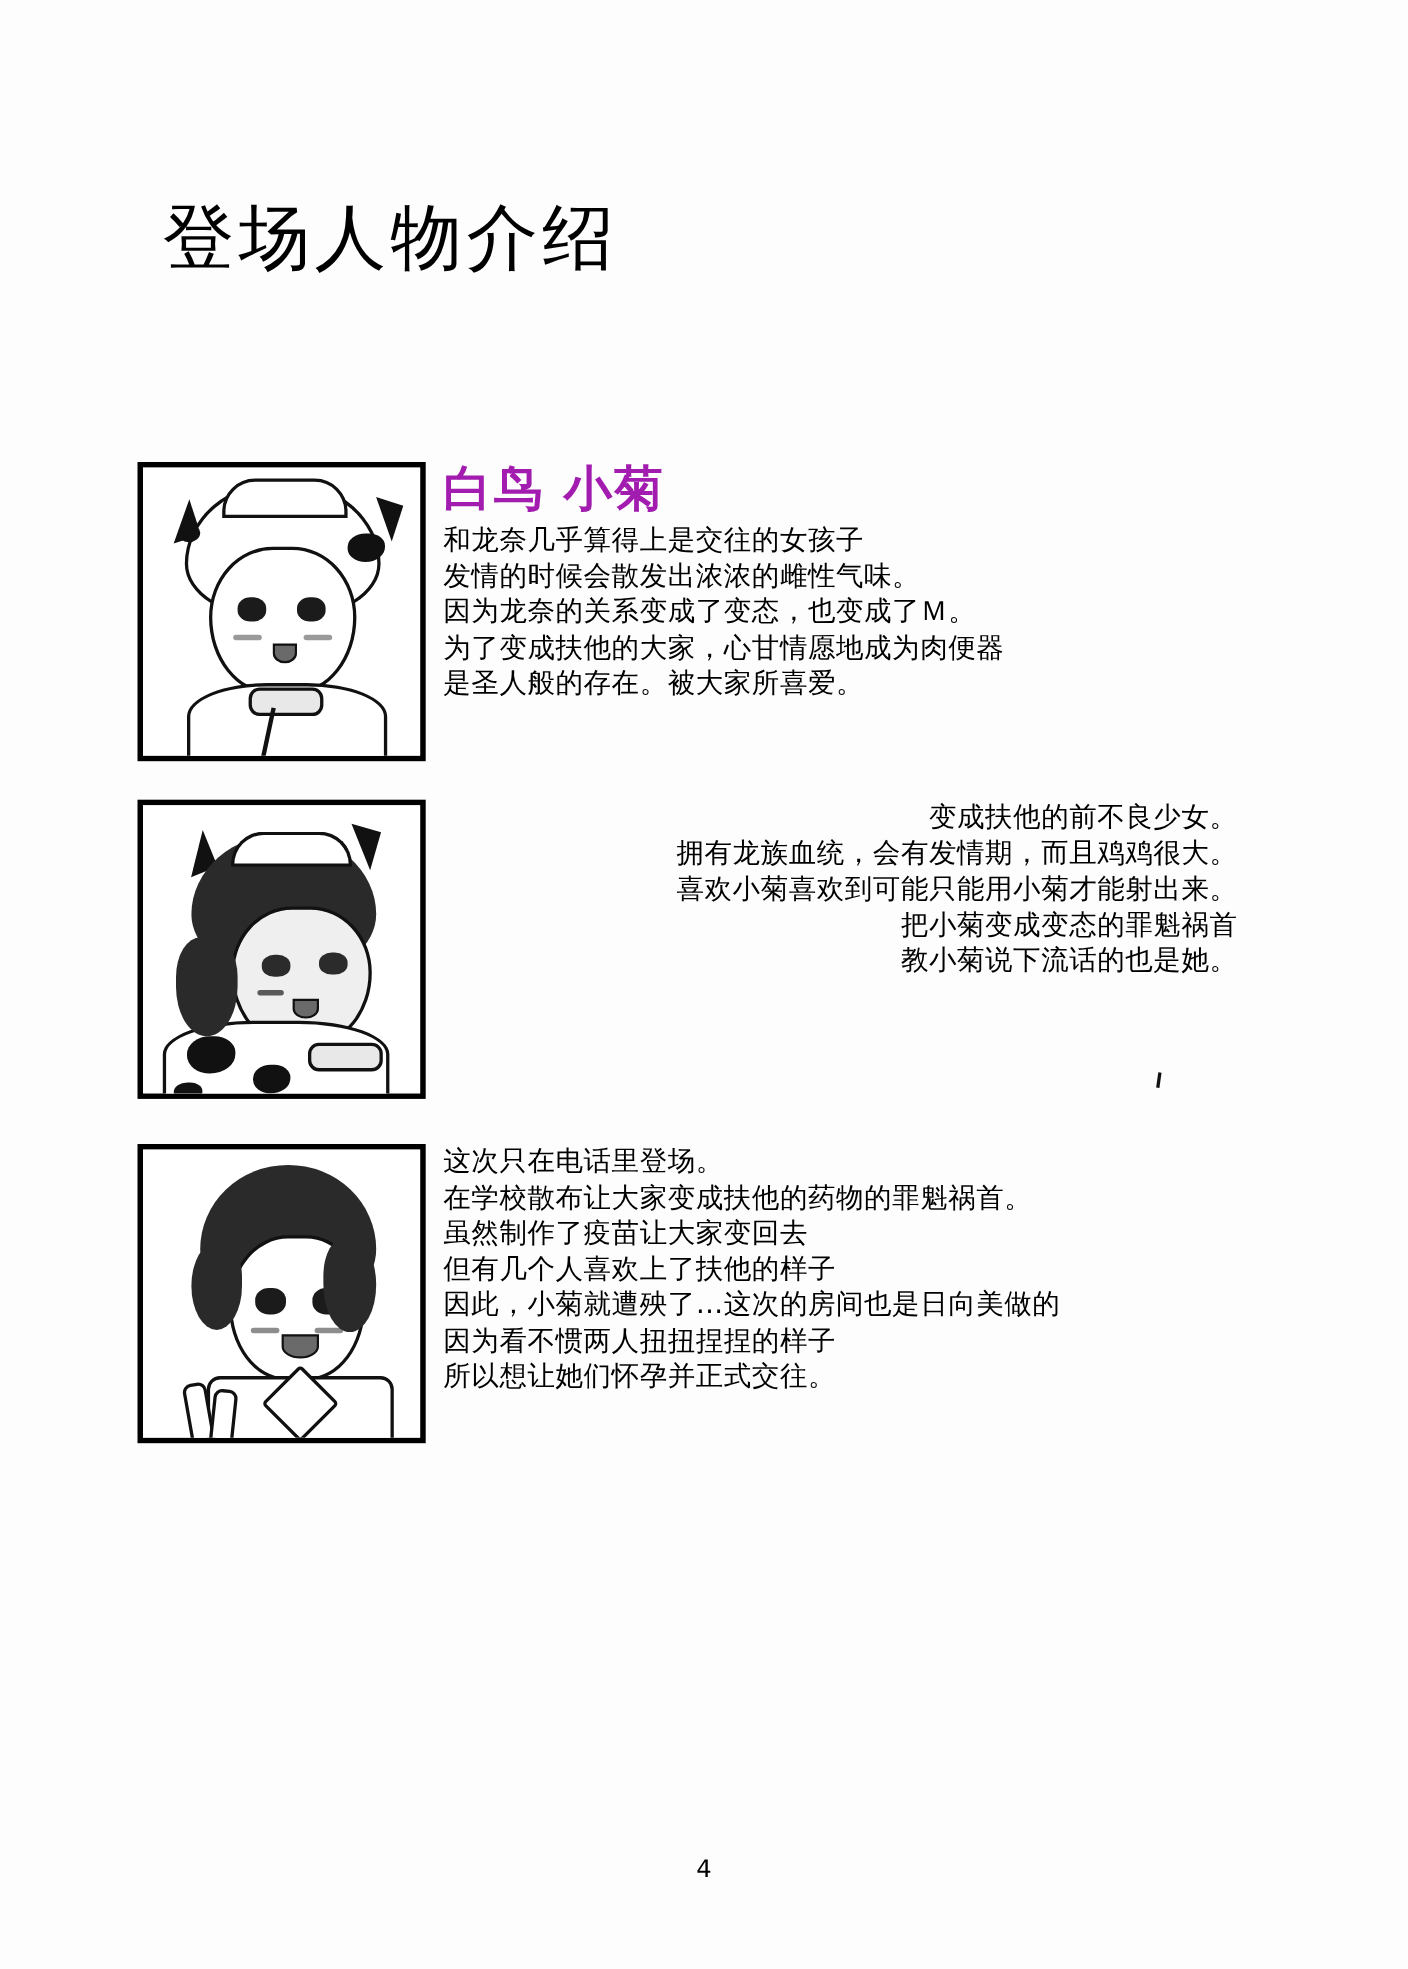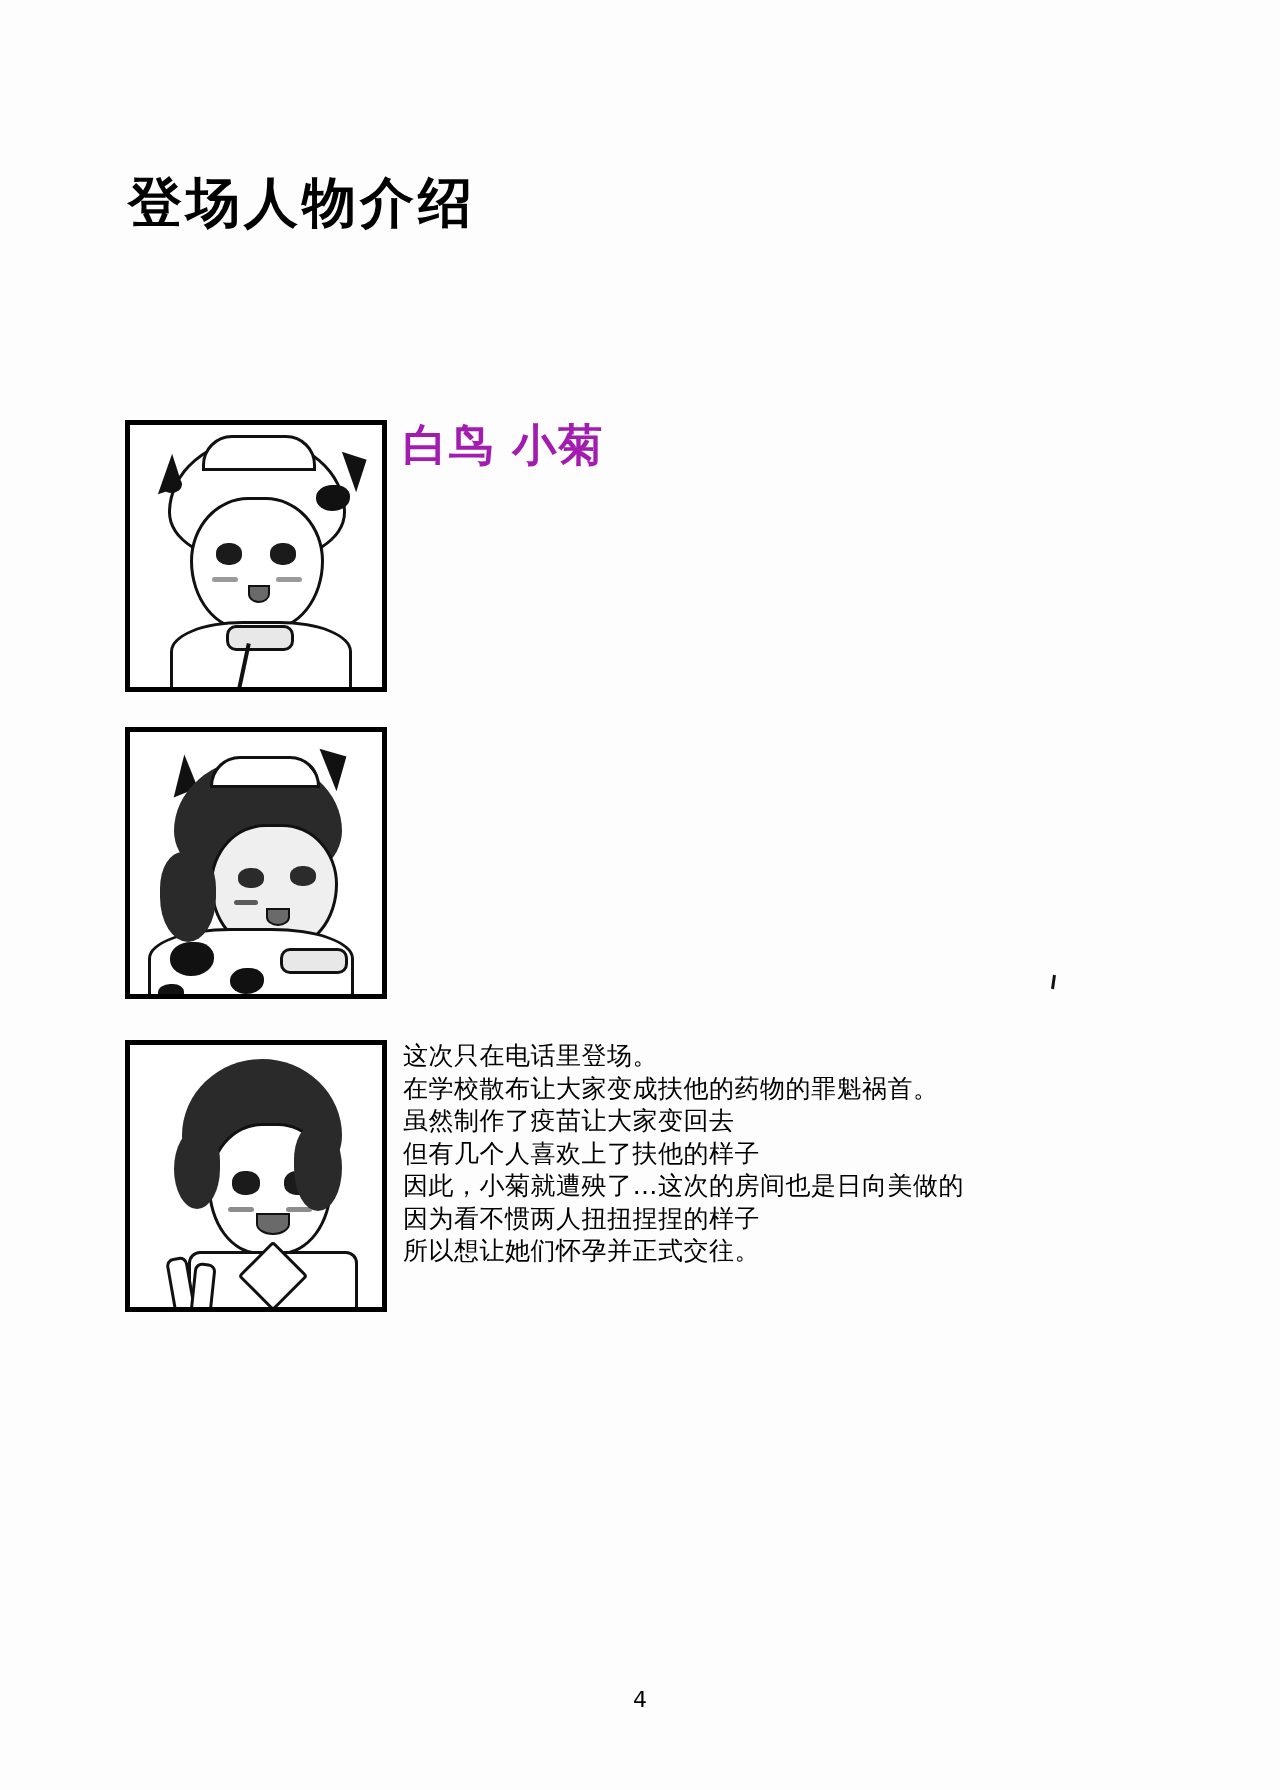--- a/index.html
+++ b/index.html
@@ -15,24 +15,24 @@
     color: #0d0d0d;
     overflow: hidden;
   }
   .page {
     position: absolute;
     inset: 0;
     background: #fdfdfd;
   }
   .page-title {
     position: absolute;
-    left: 128px;
+    left: 148px;
     top: 140px;
-    font-size: 54px;
-    font-weight: 700;
+    font-size: 65px;
+    font-weight: 400;
     letter-spacing: 4px;
     line-height: 1;
     color: #000;
     white-space: nowrap;
   }
 
   .char-block {
     position: absolute;
     left: 125px;
     width: 1030px;
@@ -210,20 +210,25 @@
         <div class="mouth" style="left:118px;top:160px;width:18px;height:14px;"></div>
         <div class="body" style="left:40px;top:196px;width:176px;height:70px;"></div>
         <div class="collar" style="left:96px;top:200px;width:62px;height:20px;border-radius:10px;"></div>
         <div class="strap" style="left:112px;top:218px;width:4px;height:46px;transform:rotate(12deg);"></div>
         <div class="spot" style="left:186px;top:60px;width:34px;height:26px;"></div>
         <div class="spot" style="left:32px;top:52px;width:20px;height:16px;"></div>
       </div>
     </div>
     <div class="char-text">
       <div class="char-name">白鸟 小菊</div>
+      <div class="char-desc">和龙奈几乎算得上是交往的女孩子
+发情的时候会散发出浓浓的雌性气味。
+因为龙奈的关系变成了变态，也变成了Ｍ。
+为了变成扶他的大家，心甘情愿地成为肉便器
+是圣人般的存在。被大家所喜爱。</div>
     </div>
   </div>
 
   <div class="char-block b2">
     <div class="portrait">
       <div class="art">
         <div class="bg"></div>
         <div class="horn" style="left:36px;top:26px;border-width:0 0 36px 26px;border-color:transparent transparent #111 transparent;transform:rotate(-22deg);"></div>
         <div class="horn" style="right:40px;top:20px;border-width:0 28px 36px 0;border-color:transparent #111 transparent transparent;transform:rotate(16deg);"></div>
         <div class="dark-hair" style="left:44px;top:26px;width:168px;height:126px;"></div>
@@ -235,20 +240,25 @@
         <div class="mouth" style="left:136px;top:176px;width:20px;height:14px;"></div>
         <div class="body" style="left:18px;top:196px;width:200px;height:70px;"></div>
         <div class="spot" style="left:40px;top:210px;width:44px;height:34px;"></div>
         <div class="spot" style="left:100px;top:236px;width:34px;height:26px;"></div>
         <div class="spot" style="left:28px;top:252px;width:26px;height:18px;"></div>
         <div class="collar" style="left:150px;top:216px;width:62px;height:20px;border-radius:10px;"></div>
         <div class="dark-hair" style="left:30px;top:120px;width:56px;height:90px;border-radius:40% 40% 50% 50%;"></div>
       </div>
     </div>
     <div class="char-text">
+      <div class="char-desc right">变成扶他的前不良少女。
+拥有龙族血统，会有发情期，而且鸡鸡很大。
+喜欢小菊喜欢到可能只能用小菊才能射出来。
+把小菊变成变态的罪魁祸首
+教小菊说下流话的也是她。</div>
     </div>
   </div>
 
   <div class="char-block b3">
     <div class="portrait">
       <div class="art">
         <div class="bg"></div>
         <div class="dark-hair" style="left:52px;top:14px;width:160px;height:132px;"></div>
         <div class="face" style="left:78px;top:78px;width:118px;height:126px;"></div>
         <div class="eye" style="left:102px;top:126px;width:28px;height:24px;"></div>

